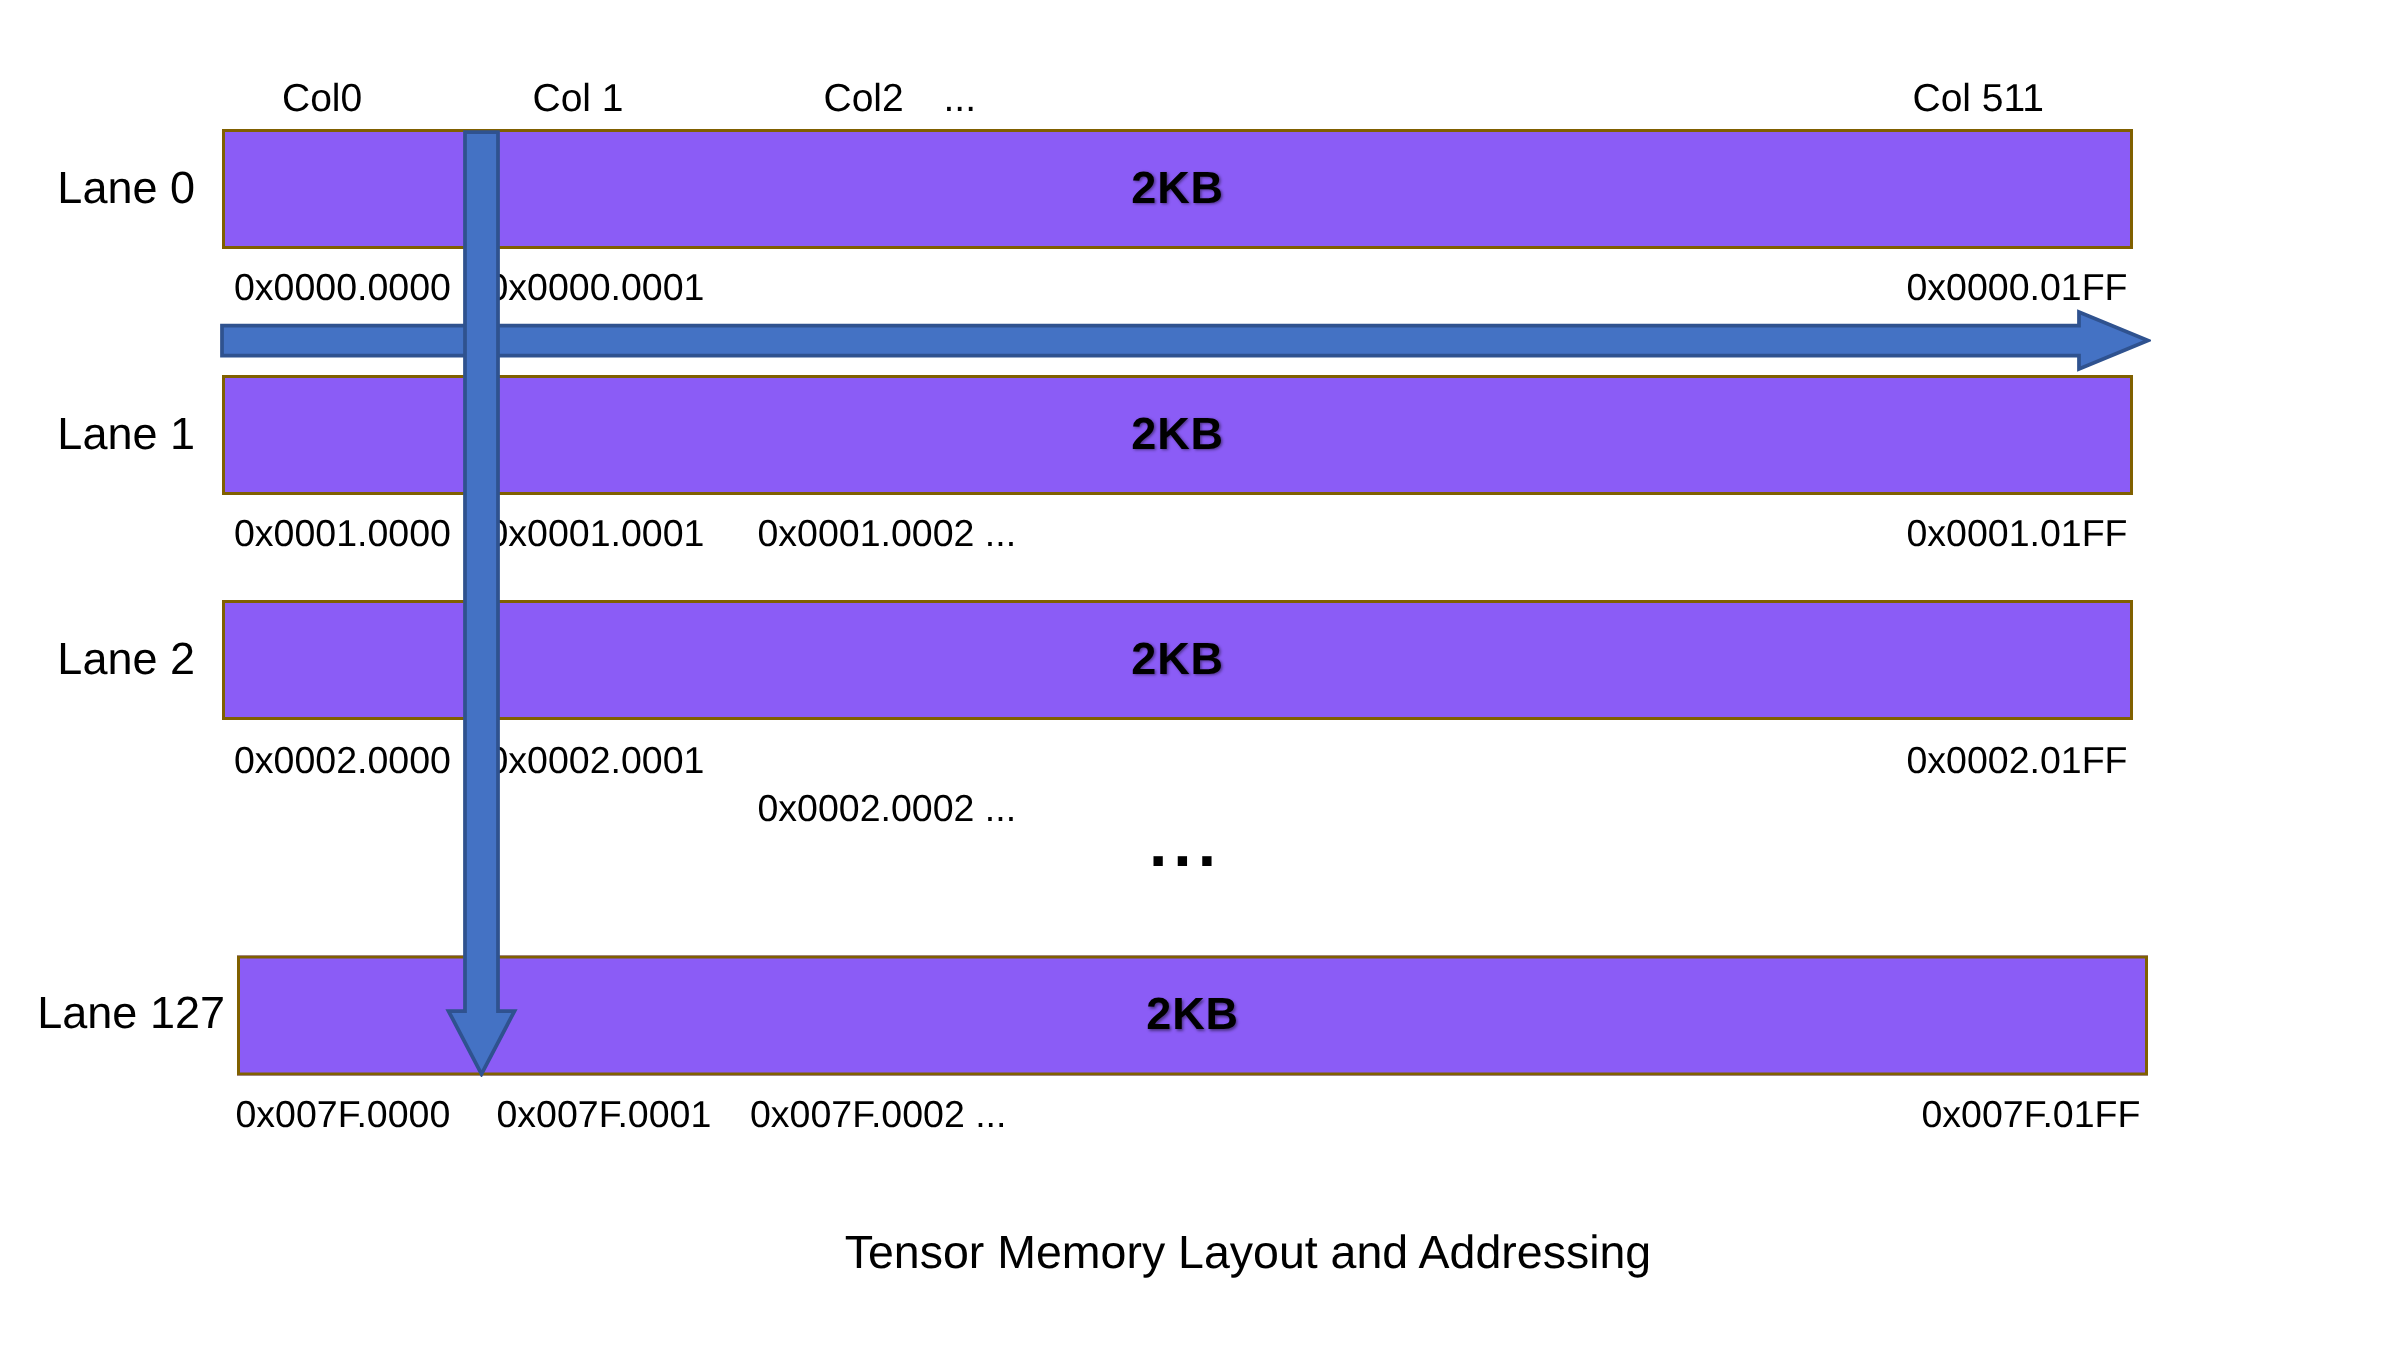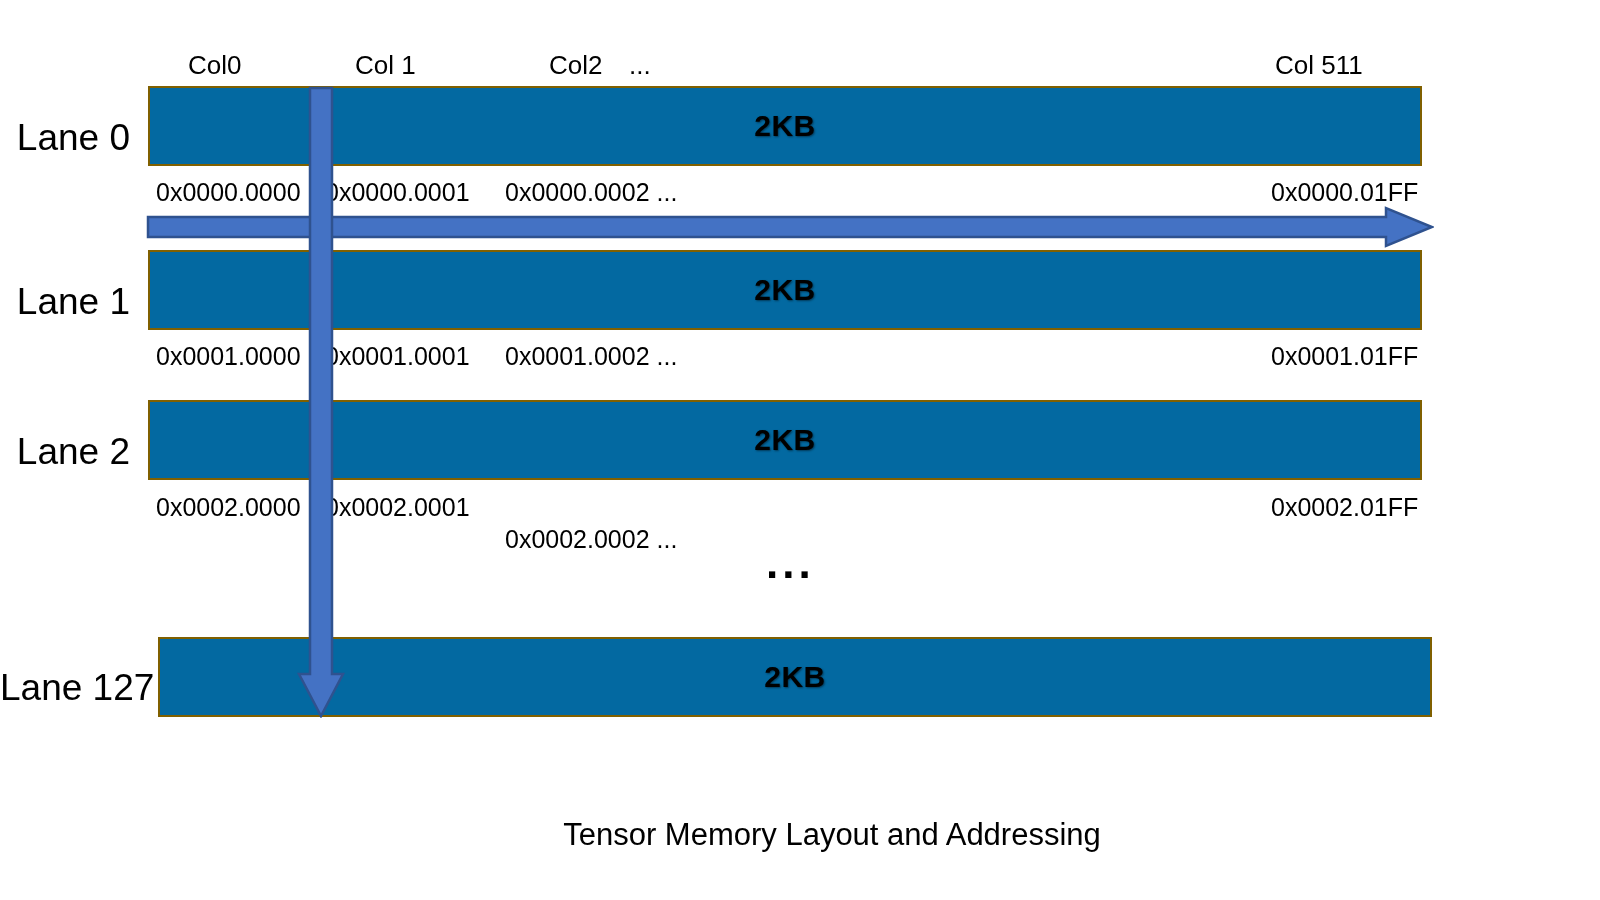--- a/index.html
+++ b/index.html
@@ -28,32 +28,31 @@
     position: absolute;
     font-size: 26px;
     line-height: 30px;
     color: #000;
     white-space: nowrap;
   }
 
   
   .lane-label {
     position: absolute;
-    font-size: 37px;
+    font-size: 30px;
     line-height: 36px;
     color: #000;
     white-space: nowrap;
     text-align: right;
-    margin-top: 12px;
   }
 
   
   .mem-bar {
     position: absolute;
-    background: #0369a1;
+    background: #8b5cf6;
     border: 2px solid #806000;
     box-sizing: border-box;
     display: flex;
     align-items: center;
     justify-content: center;
   }
   .mem-bar-text {
     font-size: 30px;
     font-weight: bold;
     color: #000000;
@@ -124,21 +123,20 @@
 
   <div class="lane-label" style="left:0px; top:108px; width:130px;">Lane 0</div>
 
   <div class="mem-bar" style="left:148px; top:86px; width:1274px; height:80px;">
     <span class="mem-bar-text">2KB</span>
   </div>
 
   <div class="addr-row" style="left:0px; top:175px; width:1600px;">
     <span class="addr" style="left:156px;">0x0000.0000</span>
     <span class="addr" style="left:325px;">0x0000.0001</span>
-    <span class="addr" style="left:505px;">0x0000.0002 ...</span>
     <span class="addr-last" style="left:1254px;">0x0000.01FF</span>
   </div>
 
   <svg class="arrow-h" style="left:146px; top:206px;" width="1288" height="42" viewBox="0 0 1288 42">
     <polygon points="2,11 1240,11 1240,2 1286,21 1240,40 1240,31 2,31" fill="#4472C4" stroke="#2F528F" stroke-width="2.5" stroke-linejoin="miter"></polygon>
   </svg>
 
   <div class="lane-label" style="left:0px; top:272px; width:130px;">Lane 1</div>
 
   <div class="mem-bar" style="left:148px; top:250px; width:1274px; height:80px;">
@@ -166,20 +164,26 @@
   </div>
 
   <div class="mid-ellipsis" style="left:766px; top:541px;">...</div>
 
   <div class="lane-label" style="left:0px; top:658px; width:150px;text-align:right;">Lane 127</div>
 
   <div class="mem-bar" style="left:158px; top:637px; width:1274px; height:80px;">
     <span class="mem-bar-text">2KB</span>
   </div>
 
+  <div class="addr-row" style="left:0px; top:726px; width:1600px;">
+    <span class="addr" style="left:157px;">0x007F.0000</span>
+    <span class="addr" style="left:331px;">0x007F.0001</span>
+    <span class="addr" style="left:500px;">0x007F.0002 ...</span>
+    <span class="addr-last" style="left:1264px;">0x007F.01FF</span>
+  </div>
 
   <svg class="arrow-v" style="left:296px; top:86px;" width="50" height="632" viewBox="0 0 50 632">
     <polygon points="14,2 36,2 36,588 47,588 25,630 3,588 14,588" fill="#4472C4" stroke="#2F528F" stroke-width="2.5" stroke-linejoin="miter"></polygon>
   </svg>
 
   <div class="caption" style="left:0px; top:815px; width:1600px;">Tensor Memory Layout and Addressing</div>
 
 </div>
 
 </body></html>

